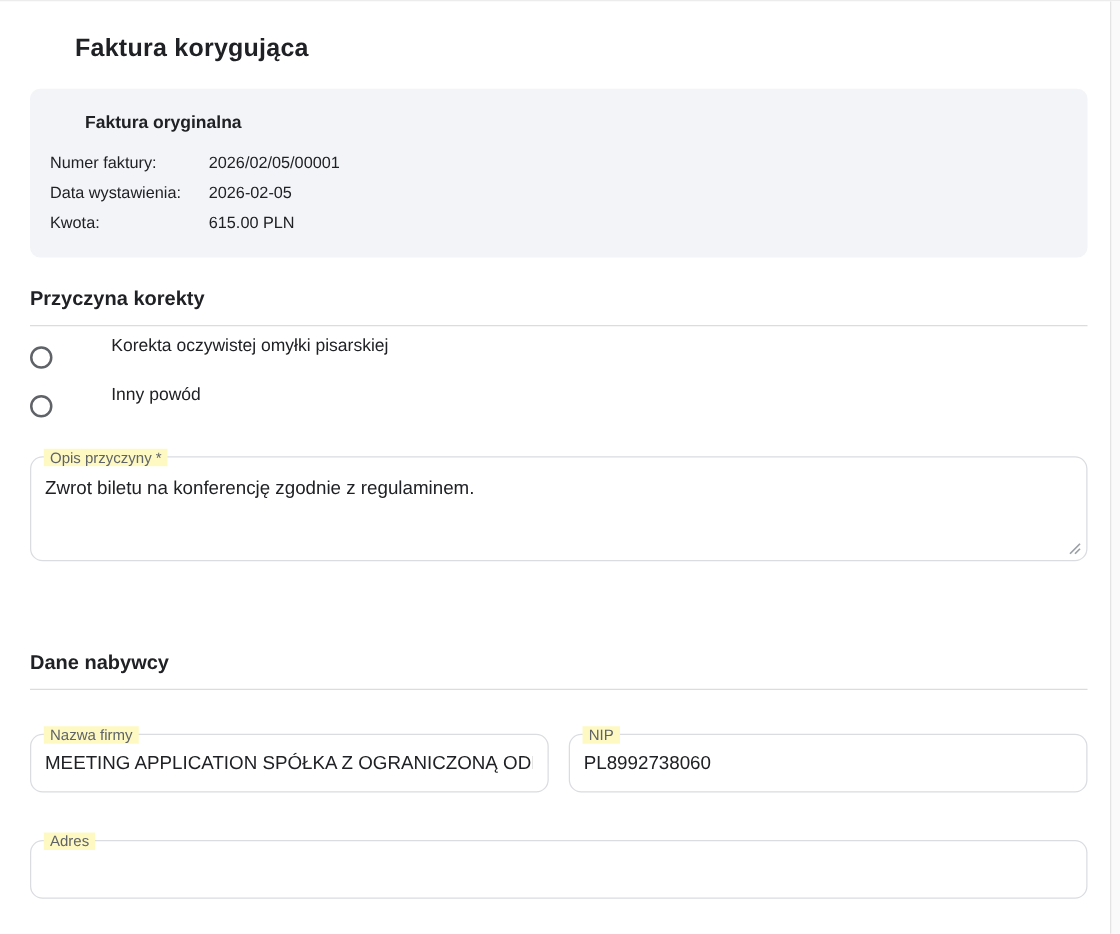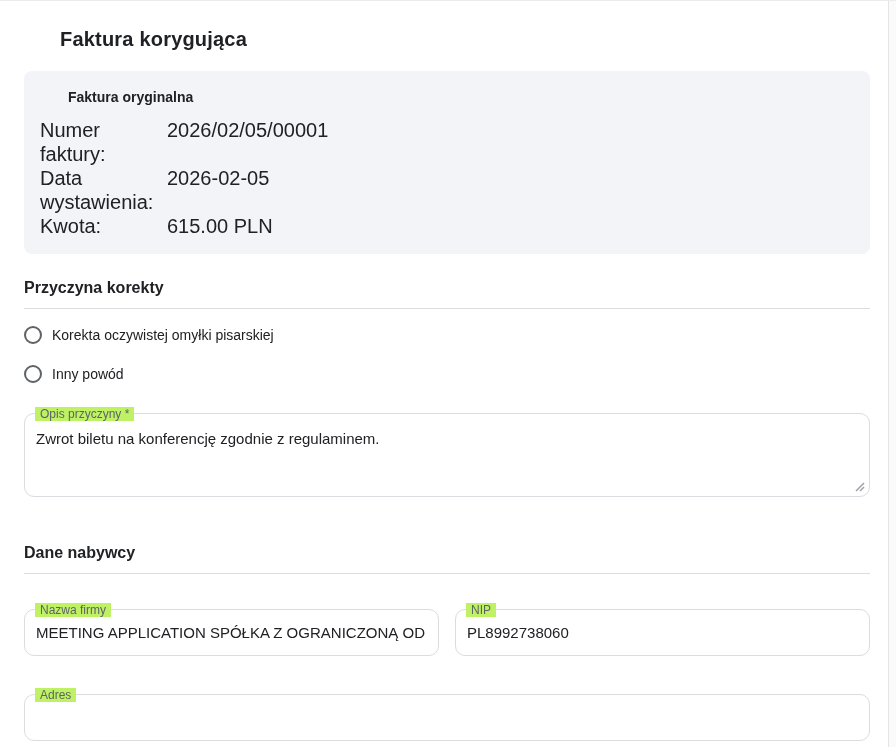--- a/index.html
+++ b/index.html
@@ -34,44 +34,45 @@
   .info-panel-title {
     font-size: 14px;
     font-weight: 700;
     line-height: 20px;
     margin-bottom: 11px;
     margin-left: 28px;
   }
   .info-row {
     display: grid;
     grid-template-columns: 127px auto;
-    font-size: 20px;
+    font-size: 13px;
     line-height: 24px;
   }
 
   
   .section-heading {
     margin-top: 24px;
     font-size: 16px;
     font-weight: 700;
     line-height: 19px;
   }
   .divider {
     margin-top: 11px;
     border: none;
     border-bottom: 1px solid #dadce0;
   }
 
   
   .radio-group { margin-top: 6px; }
   .radio-row {
     display: flex;
-    align-items: center;
+    align-items: flex-start;
     height: 39px;
     cursor: pointer;
+    gap: 37px;
   }
   .radio-halo {
     width: 38px; height: 38px;
     margin-left: -10px;
     border-radius: 50%;
     display: flex; align-items: center; justify-content: center;
     flex: 0 0 auto;
   }
   .radio-row.selected .radio-halo { background: #eef1f7; }
   .radio-circle {
@@ -93,21 +94,21 @@
   .outlined-field {
     position: relative;
     border: 1px solid #dadce0;
     border-radius: 10px;
     background: #fff;
   }
   .field-label {
     position: absolute;
     top: -7px;
     left: 10px;
-    background: #bef264;
+    background: #fef9c3;
     padding: 0 5px;
     font-size: 12px;
     line-height: 14px;
     color: #5f6368;
     white-space: nowrap;
   }
   .desc-field { margin-top: 20px; height: 84px; }
   .desc-field textarea {
     width: 100%; height: 100%;
     border: none; outline: none; resize: none;
@@ -197,21 +198,21 @@
 
   <div class="outlined-field desc-field">
     <span class="field-label">Opis przyczyny *</span>
     <textarea spellcheck="false" style="">Zwrot biletu na konferencję zgodnie z regulaminem.</textarea>
     <svg class="resize-handle" viewBox="0 0 12 12">
       <line x1="3" y1="11" x2="11" y2="3" stroke="#9aa0a6" stroke-width="1.4"></line>
       <line x1="7" y1="11" x2="11" y2="7" stroke="#9aa0a6" stroke-width="1.4"></line>
     </svg>
   </div>
 
-  <h2 class="section-heading" style="margin-top:46px">Dane nabywcy</h2>
+  <h2 class="section-heading" style="margin-top:72px">Dane nabywcy</h2>
   <hr class="divider">
 
   <div class="fields-row">
     <div class="outlined-field text-field">
       <span class="field-label">Nazwa firmy</span>
       <input type="text" spellcheck="false" value="MEETING APPLICATION SPÓŁKA Z OGRANICZONĄ ODPOWIEDZIALNOŚCIĄ" style="">
     </div>
     <div class="outlined-field text-field">
       <span class="field-label">NIP</span>
       <input type="text" spellcheck="false" value="PL8992738060" style="">

